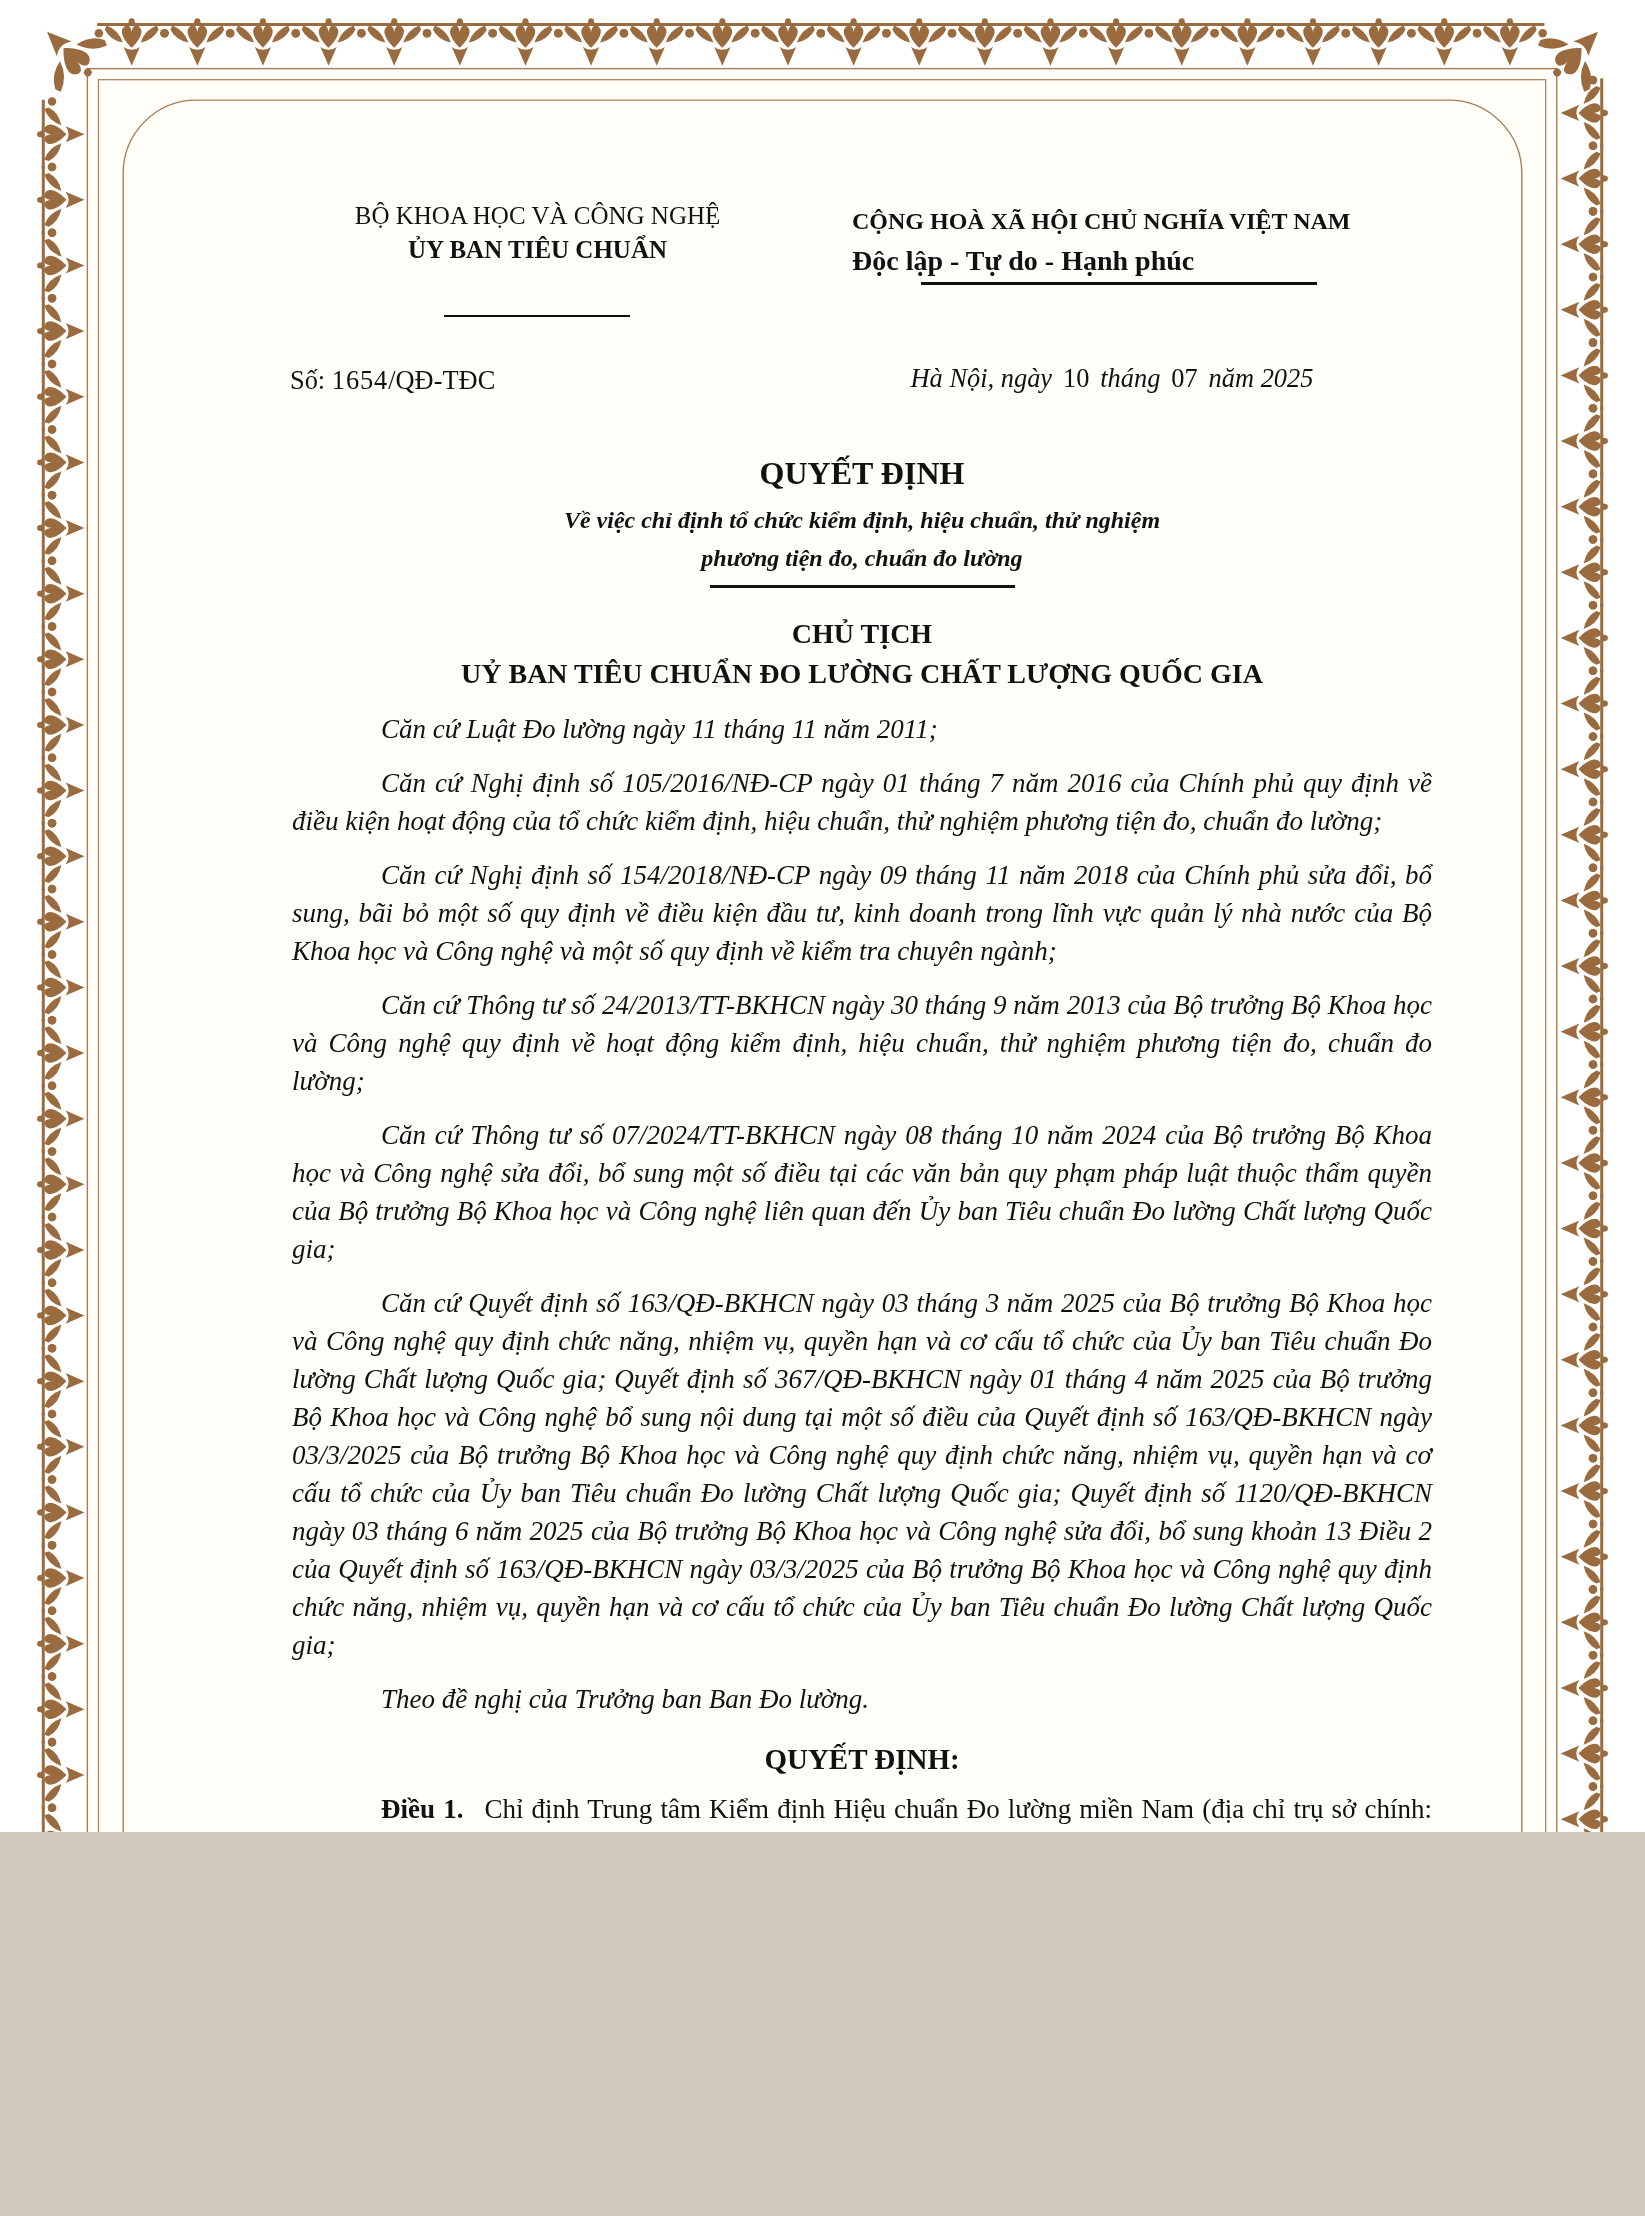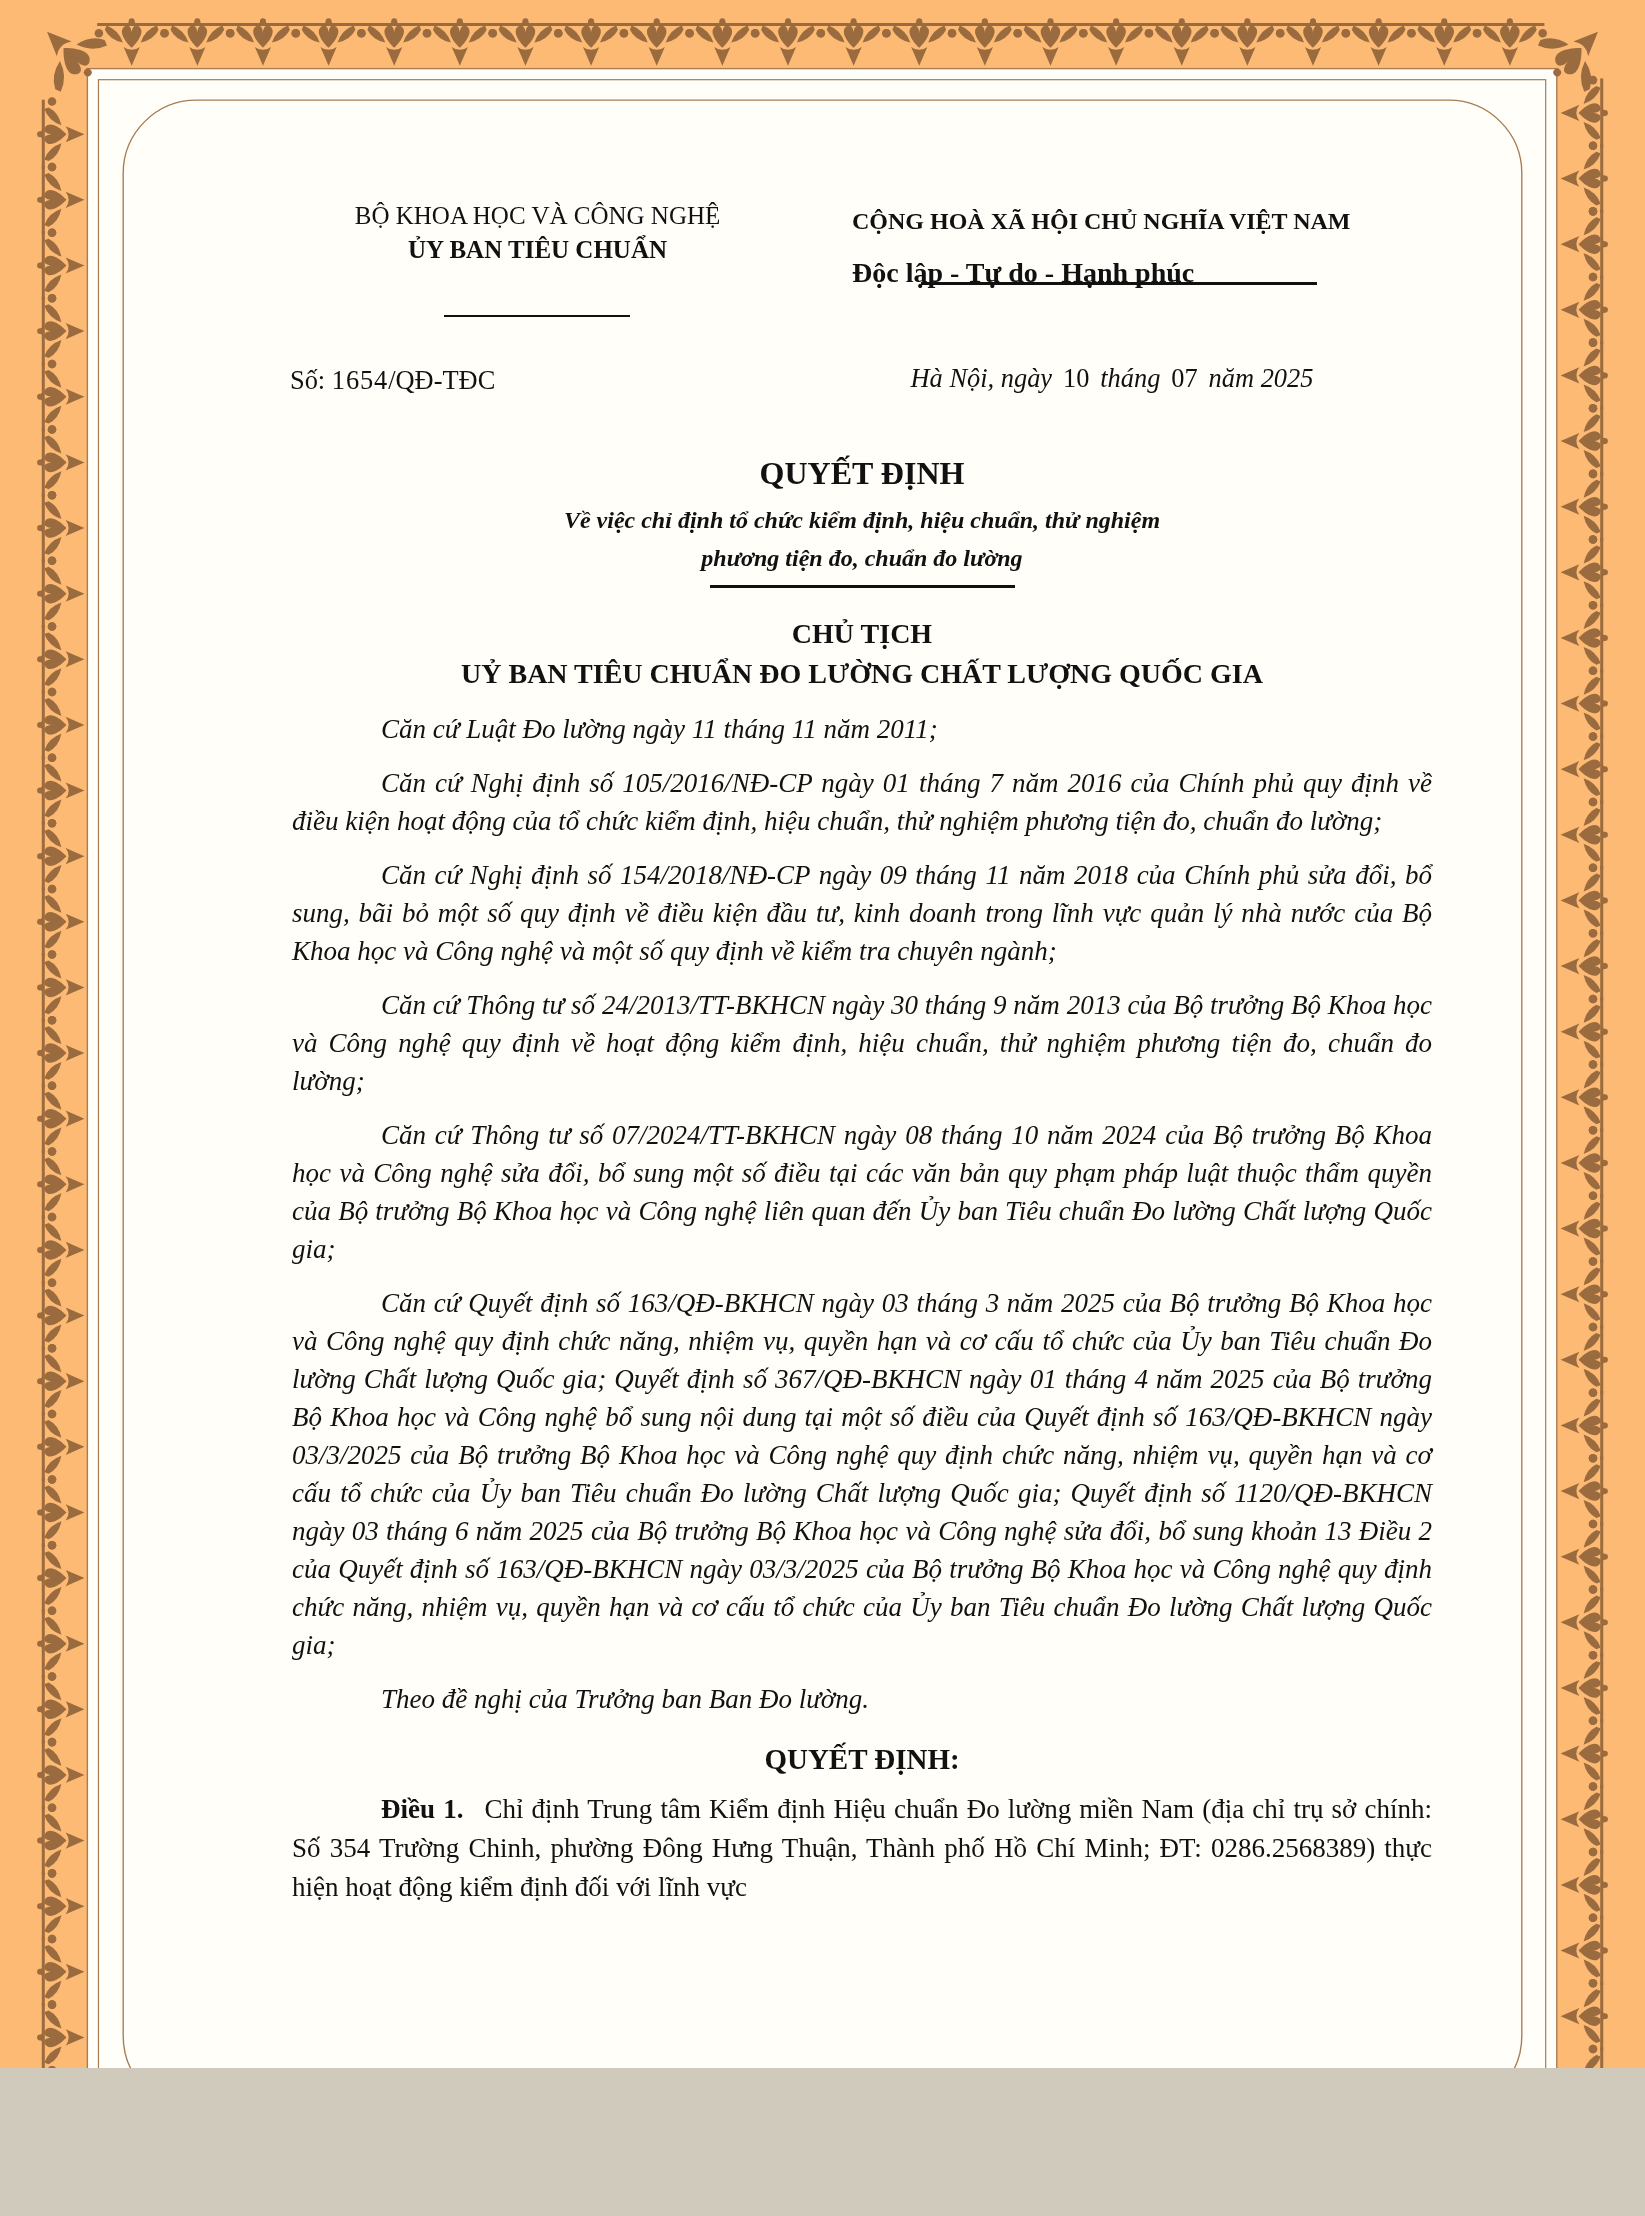--- a/index.html
+++ b/index.html
@@ -1,30 +1,30 @@
 <!DOCTYPE html>
 <html style="font-size:13.6px"><head>
 <meta charset="utf-8">
 <style>
   html,body{margin:0;padding:0;background:#cfcabc;}
   .page{
-    position:relative;width:1645px;height:2068px;background:#fdba74;
+    position:relative;width:1645px;height:1832px;background:#ffffff;
     font-family:"Liberation Serif","DejaVu Serif",serif;color:#111;overflow:hidden;
   }
   .border-art{position:absolute;left:0;top:0;width:1645px;height:2216px;display:block;}
   .txt{position:absolute;}
 
   .header-left{left:273px;top:199px;width:529px;text-align:center;line-height:34px;}
   .header-left .l1{font-size:25px;font-weight:normal;}
   .header-left .l2,.header-left .l3{font-size:25px;font-weight:bold;}
   .org-underline{position:absolute;left:444px;top:315px;width:186px;height:1.7px;background:#111;}
 
   .header-right{left:852px;top:204px;width:533px;text-align:left;}
   .header-right .m1{font-size:24px;font-weight:bold;line-height:34px;}
-  .header-right .m2{font-size:28px;font-weight:bold;line-height:38px;margin-top:16px;}
+  .header-right .m2{font-size:28px;font-weight:bold;line-height:38px;margin-top:4px;}
   .motto-underline{position:absolute;left:921px;top:282px;width:396px;height:2.6px;background:#111;}
 
   .doc-number{left:290px;top:365px;font-size:26.4px;white-space:nowrap;}
   .doc-number .num{letter-spacing:0.9px;}
   .doc-date{left:835px;top:363px;width:554px;text-align:center;font-size:26.4px;font-style:italic;white-space:nowrap;}
   .doc-date .up{font-style:normal;padding:0 4.3px;}
 
   .main{left:292px;top:446px;width:1140px;}
   .doc-title{font-size:32px;font-weight:bold;text-align:center;line-height:39px;margin:8px;}
   .doc-subject{font-size:24px;font-weight:bold;text-align:center;line-height:38px;font-style:italic;}

